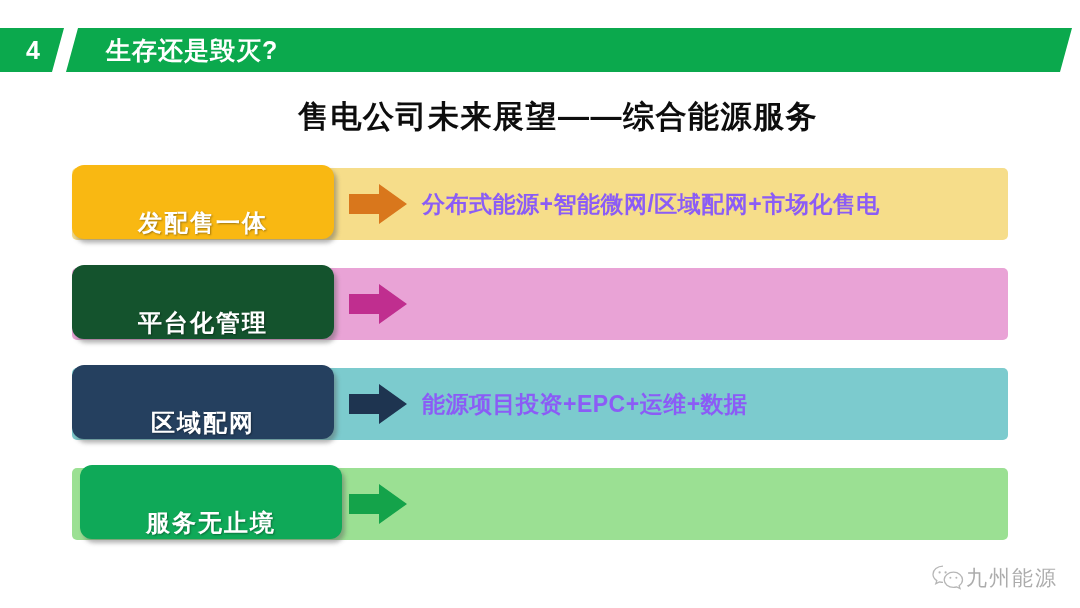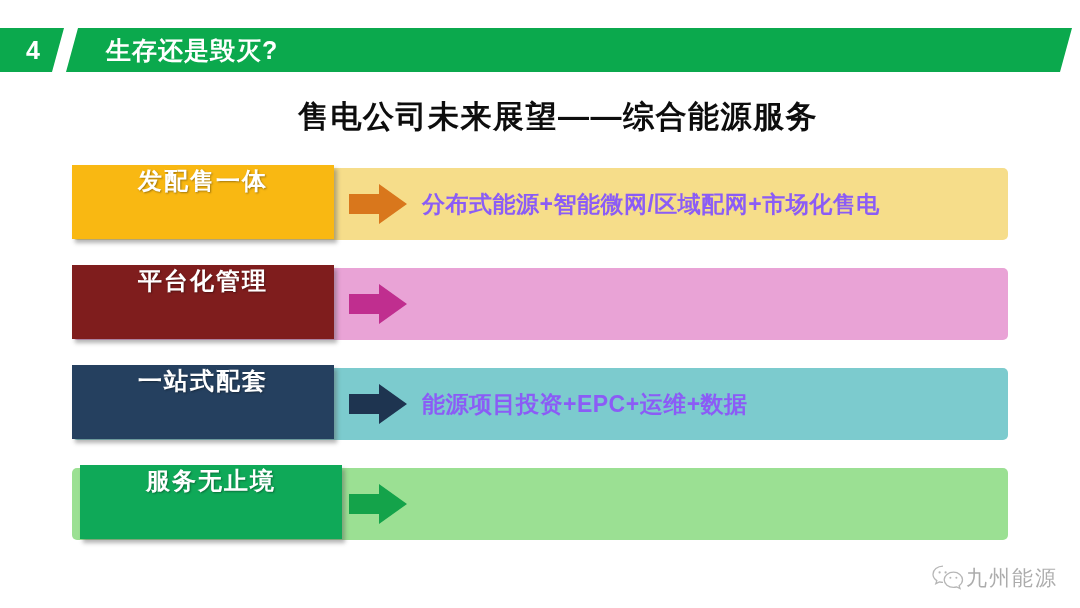--- a/index.html
+++ b/index.html
@@ -98,24 +98,24 @@
     right: 0;
     height: 72px;
     border-radius: 5px;
   }
   .row-label {
     position: absolute;
     left: 0;
     top: -3px;
     width: 262px;
     height: 74px;
-    border-radius: 0;
+    border-radius: 12px;
     box-shadow: 3px 4px 4px rgba(90,90,90,0.45);
     display: flex;
-    align-items: flex-start;
+    align-items: flex-end;
     justify-content: center;
     z-index: 3;
   }
   .row-label span {
     color: #ffffff;
     font-size: 24px;
     font-weight: bold;
     letter-spacing: 2px;
     text-shadow: 1px 1px 2px rgba(0,0,0,0.35);
   }
@@ -181,34 +181,34 @@
     <div class="row-arrow">
       <svg viewBox="0 0 58 44">
           <polygon id="arw0" points="0,12 30,12 30,2 58,22 30,42 30,32 0,32" fill="#D9771C"></polygon>
         </svg>
     </div>
     <div class="row-text">分布式能源+智能微网/区域配网+市场化售电</div>
   </div>
 
   <div class="row">
     <div class="row-body" id="body1" style="background: rgb(233, 163, 214);"></div>
-    <div class="row-label" id="pill1" style="background: #7f1d1d;">
+    <div class="row-label" id="pill1" style="background: #14532d;">
       <span>平台化管理</span>
     </div>
     <div class="row-arrow">
       <svg viewBox="0 0 58 44">
           <polygon id="arw1" points="0,12 30,12 30,2 58,22 30,42 30,32 0,32" fill="#C02E8F"></polygon>
         </svg>
     </div>
   </div>
 
   <div class="row">
     <div class="row-body" id="body2" style="background: rgb(124, 203, 206);"></div>
     <div class="row-label" id="pill2" style="background: rgb(37, 64, 95);">
-      <span>一站式配套</span>
+      <span>区域配网</span>
     </div>
     <div class="row-arrow">
       <svg viewBox="0 0 58 44">
           <polygon id="arw2" points="0,12 30,12 30,2 58,22 30,42 30,32 0,32" fill="#1E3450"></polygon>
         </svg>
     </div>
     <div class="row-text">能源项目投资+EPC+运维+数据</div>
   </div>
 
   <div class="row">

